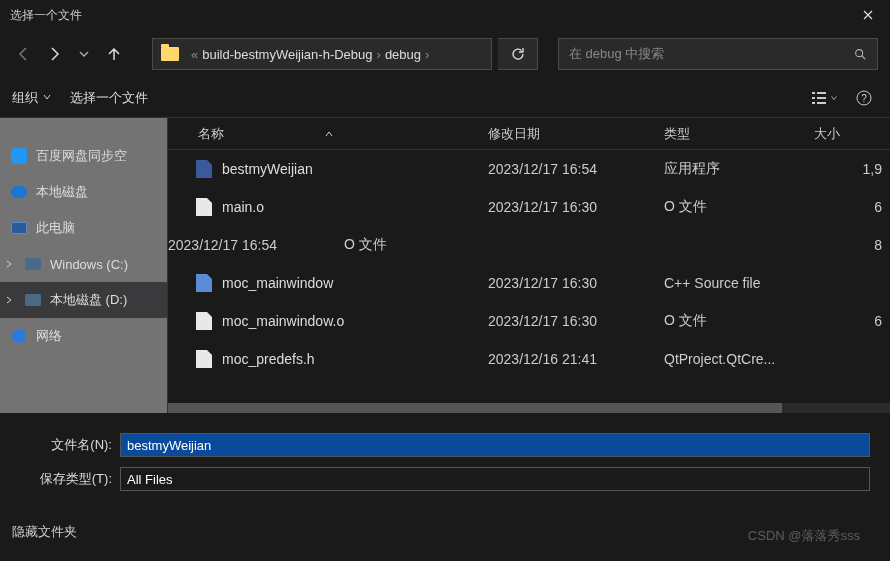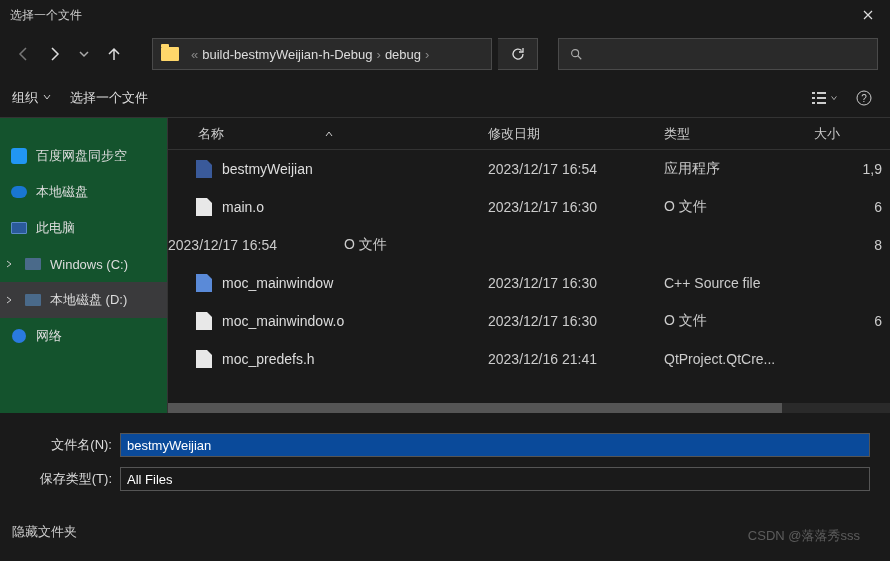--- a/index.html
+++ b/index.html
@@ -21,21 +21,21 @@
 .search-box { flex: 1; height: 32px; border: 1px solid #4a4a4a; background: #2a2a2a; display: flex; align-items: center; padding: 0 10px; margin-left: 14px; color: #888; }
 .search-box span { flex: 1; }
 .search-box svg { width: 14px; height: 14px; }
 .toolbar { height: 40px; display: flex; align-items: center; padding: 0 12px; gap: 18px; border-bottom: 1px solid #333; }
 .tb-item { display: flex; align-items: center; gap: 4px; color: #ddd; font-size: 13px; }
 .tb-chev svg { width: 10px; height: 10px; }
 .tb-right { margin-left: auto; display: flex; gap: 12px; }
 .tb-icon { width: 28px; height: 24px; display: flex; align-items: center; justify-content: center; }
 .tb-icon svg { width: 18px; height: 18px; }
 .main { display: flex; height: 295px; }
-.sidebar { width: 168px; background: #14532d; border-right: 1px solid #333; overflow-y: auto; padding-top: 20px; }
+.sidebar { width: 168px; background: #737373; border-right: 1px solid #333; overflow-y: auto; padding-top: 20px; }
 .side-item { display: flex; align-items: center; height: 36px; padding: 0 10px; gap: 8px; color: #ddd; font-size: 13px; }
 .side-item.selected { background: #3a3a3c; }
 .side-item.hasexp { padding-left: 2px; }
 .exp { width: 14px; display: flex; justify-content: center; color: #aaa; }
 .exp svg { width: 8px; height: 8px; }
 .side-ico { width: 18px; height: 18px; display: flex; align-items: center; justify-content: center; }
 .icon-cloud-blue { background: #2196f3; border-radius: 3px; width: 16px; height: 16px; }
 .icon-cloud-hw { width: 16px; height: 12px; background: #1976d2; border-radius: 8px; }
 .icon-pc { width: 16px; height: 12px; background: #2a5a9a; border: 1px solid #5a8ac8; border-radius: 1px; }
 .icon-drive { width: 16px; height: 12px; background: #4a6a8a; border-radius: 1px; }
@@ -111,20 +111,21 @@
     <span class="bc-sep">›</span>
     <span class="bc-seg">debug</span>
     <span class="bc-sep">›</span>
   </div>
   <div class="refresh-box">
     <svg viewBox="0 0 16 16">
         <path d="M13 8 A5 5 0 1 1 11.5 4.5 M13 2 L13 6 L9 6" stroke="#ddd" stroke-width="1.3" fill="none"></path>
       </svg>
   </div>
   <div class="search-box">
+    <span>在 debug 中搜索</span>
     <svg viewBox="0 0 16 16">
         <circle cx="7" cy="7" r="4" stroke="#aaa" stroke-width="1.3" fill="none"></circle>
         <path d="M10 10 L14 14" stroke="#aaa" stroke-width="1.3"></path>
       </svg>
   </div>
 </div>
 
 <div class="toolbar">
   <div class="tb-item">
     <span>组织</span>

